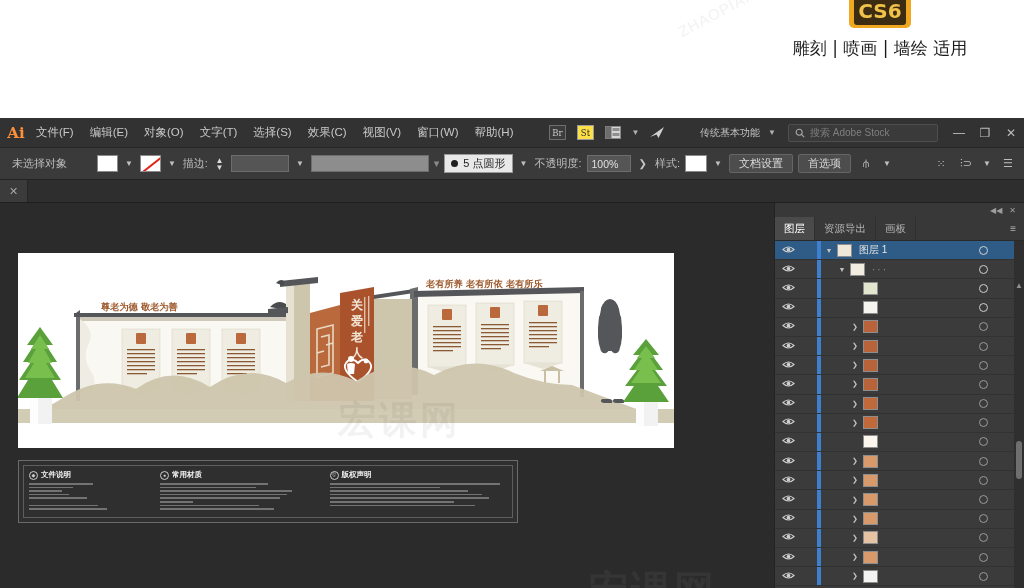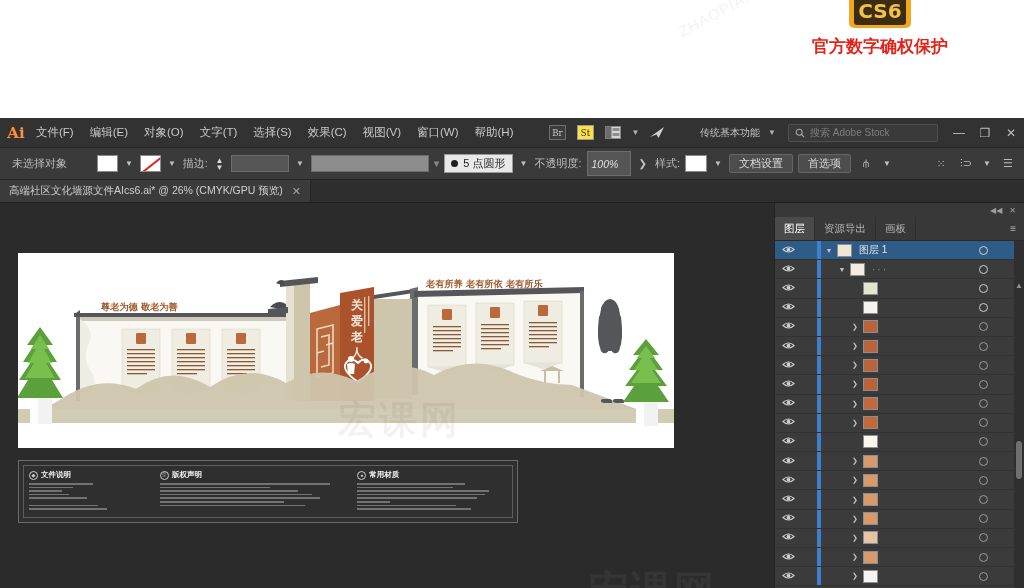--- a/index.html
+++ b/index.html
@@ -136,24 +136,23 @@
   .field.w60 { width: 58px; }
   .field.w120 { width: 118px; background: #8d8d8d; }
   .profile-sep { color: #8a8a8a; font-size: 11px; }
   .brush-box {
     height: 19px; background: #e9e9e9; border: 1px solid #9a9a9a;
     display: flex; align-items: center; gap: 5px; padding: 0 6px;
     color: #1f1f1f; font-size: 11px; white-space: nowrap;
   }
   .brush-dot { width: 7px; height: 7px; border-radius: 50%; background: #1f1f1f; }
   .opacity-val {
-    width: 44px; height: 25px; background: #555; border: 1px solid #6d6d6d;
+    width: 44px; height: 17px; background: #555; border: 1px solid #6d6d6d;
     color: #e0e0e0; font-size: 10.5px; display: flex; align-items: center;
     padding-left: 4px;
-    font-style: italic;
   }
   .arrow-r { color: #c7c7c7; font-size: 10px; padding: 0 3px; }
   .style-swatch { width: 22px; height: 17px; background: #fff; border: 1px solid #8a8a8a; }
   .btn {
     height: 19px; padding: 0 9px; background: #4d4d4d;
     border: 1px solid #656565; border-radius: 2px;
     color: #dcdcdc; font-size: 11px; display: flex; align-items: center;
     white-space: nowrap;
   }
   .opt-spacer { flex: 1; }
@@ -285,21 +284,21 @@
 <body>
 
 <div class="promo">
   <div class="promo-wm">ZHAOPIAN.COM</div>
 
 
   <div class="promo-right">
     <div class="cs6-badge">
       <div class="cs6-inner">CS6</div>
     </div>
-    <div class="promo-line3">官方数字确权保护</div>
+    <div class="promo-line2">雕刻 | 喷画 | 墙绘 适用</div>
   </div>
 </div>
 
 <div class="app">
 
   <div class="menubar">
     <div class="ai-logo">Ai</div>
     <div class="menu-item">文件(F)</div>
     <div class="menu-item">编辑(E)</div>
     <div class="menu-item">对象(O)</div>
@@ -393,21 +392,20 @@
     <div class="opt-spacer"></div>
 
     <div class="opt-ico">⁙</div>
     <div class="opt-ico">⫶⊃</div>
     <div class="mini-caret">▼</div>
     <div class="opt-ico">☰</div>
   </div>
 
   <div class="tabbar">
     <div class="doc-tab">
-      <span>高端社区文化墙源文件AIcs6.ai* @ 26% (CMYK/GPU 预览)</span>
       <span class="tab-close">✕</span>
     </div>
   </div>
 
   <div class="workspace">
 
     <div class="canvas-area">
       <div class="wm-canvas">宏课网</div>
       <div class="wm-canvas2">宏课网</div>
 
@@ -597,47 +595,47 @@
             </div>
             <div class="fakeline" style="width:58%"></div>
               <div class="fakeline" style="width:40%"></div>
             <div class="fakeline" style="width:30%"></div>
               <div class="fakeline" style="width:36%"></div>
             <div class="fakeline" style="width:52%"></div>
             <div class="fakeline" style="width:0%;opacity:0"></div>
             <div class="fakeline" style="width:62%"></div>
               <div class="fakeline" style="width:70%"></div>
           </div>
-          <div class="info-col" style="flex:1.6">
-            <div class="info-head">
-              <span class="info-badge">©</span>
-              <span class="info-title">版权声明</span>
-            </div>
-            <div class="fakeline" style="width:96%"></div>
-              <div class="fakeline" style="width:62%"></div>
-            <div class="fakeline" style="width:78%"></div>
-              <div class="fakeline" style="width:86%"></div>
-            <div class="fakeline" style="width:90%"></div>
-              <div class="fakeline" style="width:70%"></div>
-            <div class="fakeline" style="width:82%"></div>
-          </div>
           <div class="info-col" style="flex:1.35">
             <div class="info-head">
               <span class="info-badge">●</span>
               <span class="info-title">常用材质</span>
             </div>
             <div class="fakeline" style="width:72%"></div>
               <div class="fakeline" style="width:64%"></div>
             <div class="fakeline" style="width:88%"></div>
               <div class="fakeline" style="width:85%"></div>
             <div class="fakeline" style="width:80%"></div>
             <div class="fakeline" style="width:22%"></div>
             <div class="fakeline" style="width:66%"></div>
               <div class="fakeline" style="width:76%"></div>
           </div>
+          <div class="info-col" style="flex:1.6">
+            <div class="info-head">
+              <span class="info-badge">©</span>
+              <span class="info-title">版权声明</span>
+            </div>
+            <div class="fakeline" style="width:96%"></div>
+              <div class="fakeline" style="width:62%"></div>
+            <div class="fakeline" style="width:78%"></div>
+              <div class="fakeline" style="width:86%"></div>
+            <div class="fakeline" style="width:90%"></div>
+              <div class="fakeline" style="width:70%"></div>
+            <div class="fakeline" style="width:82%"></div>
+          </div>
         </div>
       </div>
     </div>
 
     <div class="panel">
       <div class="panel-topbar">
         <span>◀◀</span>
         <span>✕</span>
       </div>
 

